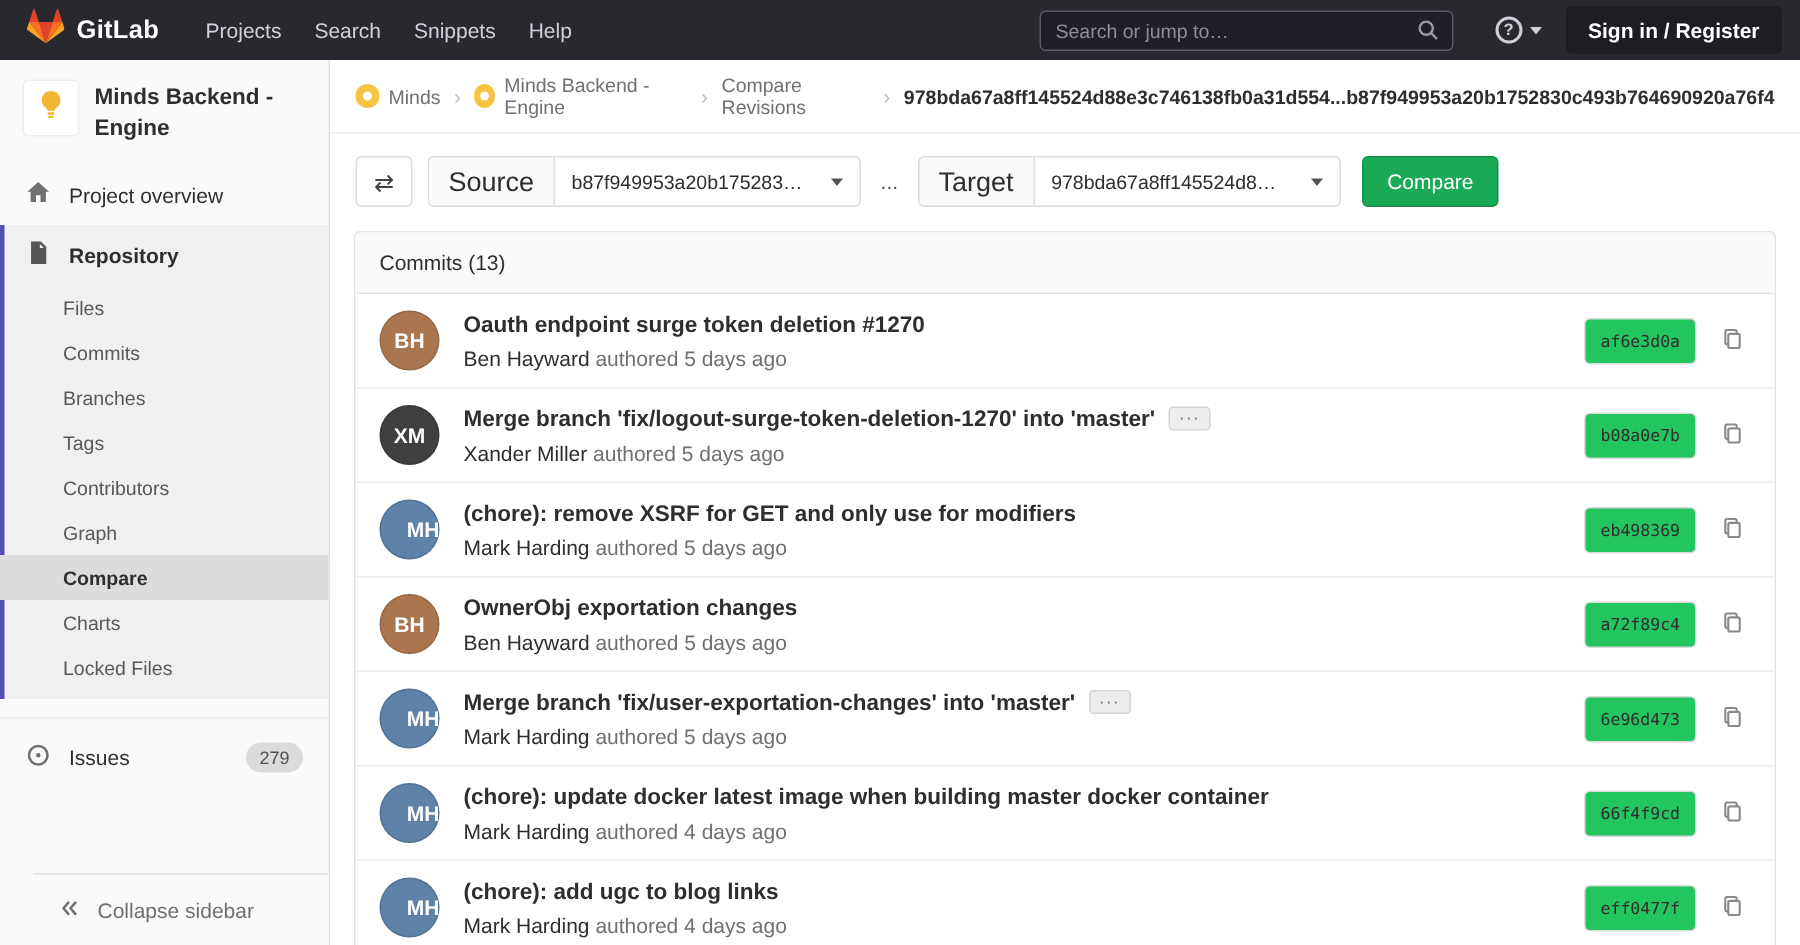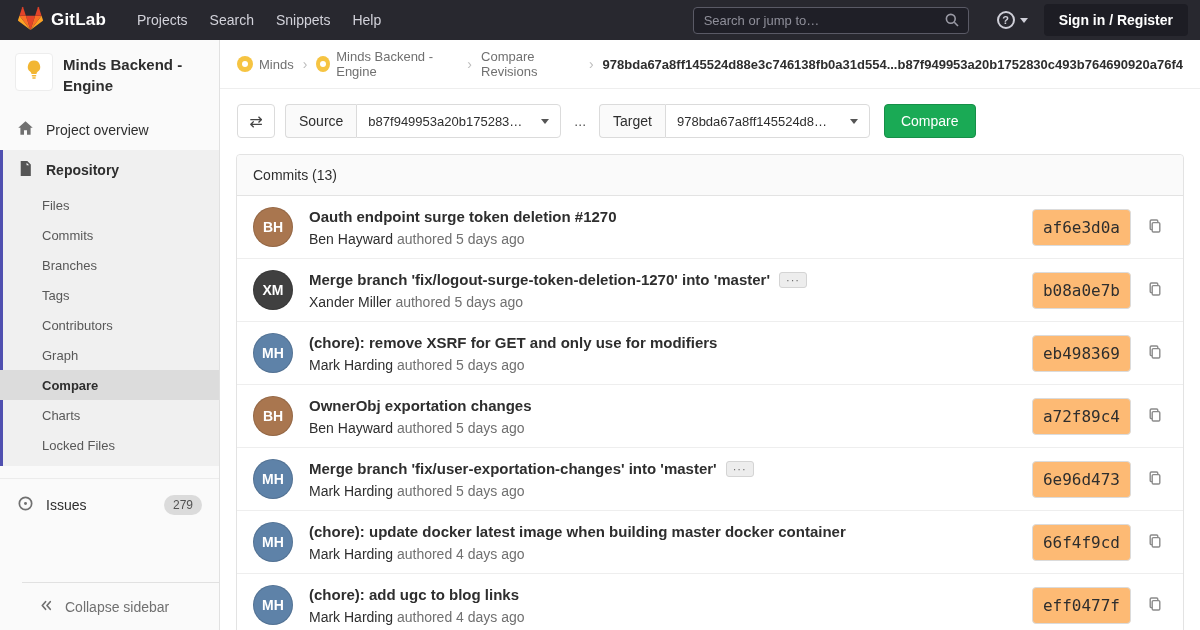--- a/index.html
+++ b/index.html
@@ -60,21 +60,21 @@
     display:inline-flex; align-items:center; justify-content:center; }
   .mini-avatar span { width:6px; height:6px; background:#fff; border-radius:50%; }
 
   .compare-bar { display:flex; align-items:center; gap:10px; padding:15px 17px 13px; }
   .swap-btn { width:38px; height:34px; background:#fff; border:1px solid #dbdbdb; border-radius:4px;
     color:#444; font-size:16px; cursor:pointer; display:flex; align-items:center; justify-content:center;
     font-family:"DejaVu Sans", sans-serif; }
   .revision-group { display:flex; align-items:stretch; height:34px; }
   .rev-label { background:#fafafa; border:1px solid #dbdbdb; border-right:0;
     border-radius:4px 0 0 4px; padding:0 13px; display:flex; align-items:center;
-    font-size:14px; color:#2e2e2e; }
+    font-size:18px; color:#2e2e2e; }
   .rev-dropdown { background:#fff; border:1px solid #dbdbdb; border-radius:0 4px 4px 0;
     padding:0 11px; display:flex; align-items:center; justify-content:space-between;
     font-size:13px; color:#2e2e2e; min-width:205px; cursor:pointer; }
   .dd-caret { width:0; height:0; border-left:4px solid transparent; border-right:4px solid transparent;
     border-top:5px solid #555; }
   .range-sep { color:#555; font-size:14px; margin:0 3px; }
   .compare-btn { background:#1aaa55; border:1px solid #168f48; color:#fff; height:34px;
     padding:0 16px; border-radius:4px; font-size:14px; cursor:pointer; margin-left:4px;
     font-family:"Liberation Sans", sans-serif; }
 
@@ -82,31 +82,31 @@
   .commits-panel { margin:3px 16px 0; border:1px solid #e3e3e3; border-radius:4px; }
   .commits-header { padding:12px 16px; background:#fafafa; border-bottom:1px solid #e3e3e3;
     font-size:14px; color:#2e2e2e; border-radius:4px 4px 0 0; }
   .commit-row { display:flex; align-items:center; padding:11px 16px; }
   .commit-row + .commit-row { border-top:1px solid #eee; }
   .avatar { width:40px; height:40px; border-radius:50%; display:flex; align-items:center;
     justify-content:center; color:#fff; font-weight:700; font-size:14px; margin-right:16px;
     box-shadow:inset 0 0 0 1px rgba(0,0,0,.12); flex-shrink:0; cursor:pointer; }
   .av-bh { background:#a9764f; }
   .av-xm { background:#404040; }
-  .av-mh { background:#5e82a8; }
+  .av-mh { background:#5e82a8;justify-content:flex-end; }
   .commit-main { flex:1; min-width:0; }
   .commit-title { font-size:15px; font-weight:700; color:#2e2e2e; cursor:pointer; text-decoration:none; }
   .ellipsis-btn { display:inline-flex; align-items:center; justify-content:center; height:16px;
     padding:0 6px; margin-left:9px; background:#ededed; border:1px solid #d4d4d4; border-radius:3px;
     color:#666; font-size:11px; line-height:1; letter-spacing:1px; vertical-align:middle; cursor:pointer; }
   .commit-meta { margin-top:5px; font-size:14px; color:#707070; }
   .commit-author { color:#2e2e2e; cursor:pointer; }
   .commit-right { display:flex; align-items:center; margin-left:16px; flex-shrink:0; }
-  .sha-box { font-family:"DejaVu Sans Mono", "Liberation Mono", monospace; font-size:16px;
-    color:#2e2e2e; border:1px solid #dbdbdb; border-radius:4px; padding:8px 10px; background:#fdba74; cursor:pointer; }
+  .sha-box { font-family:"DejaVu Sans Mono", "Liberation Mono", monospace; font-size:11px;
+    color:#2e2e2e; border:1px solid #dbdbdb; border-radius:4px; padding:8px 10px; background:#22c55e; cursor:pointer; }
   .copy-btn { border:0; background:none; margin-left:12px; cursor:pointer; padding:4px; }
 </style>
 </head>
 <body>
 
 <div class="navbar">
   <div class="brand">
     <span>
       <svg viewBox="0 0 36 36" width="25" height="25">
         <path fill="#e24329" d="M18 34.38l6.63-20.44H11.37z"></path>

